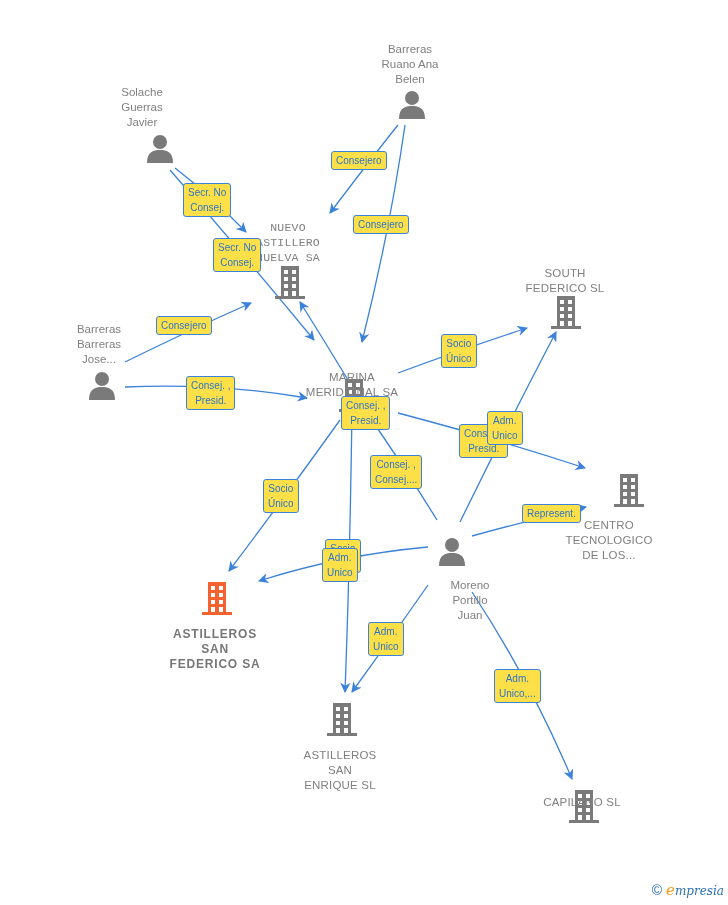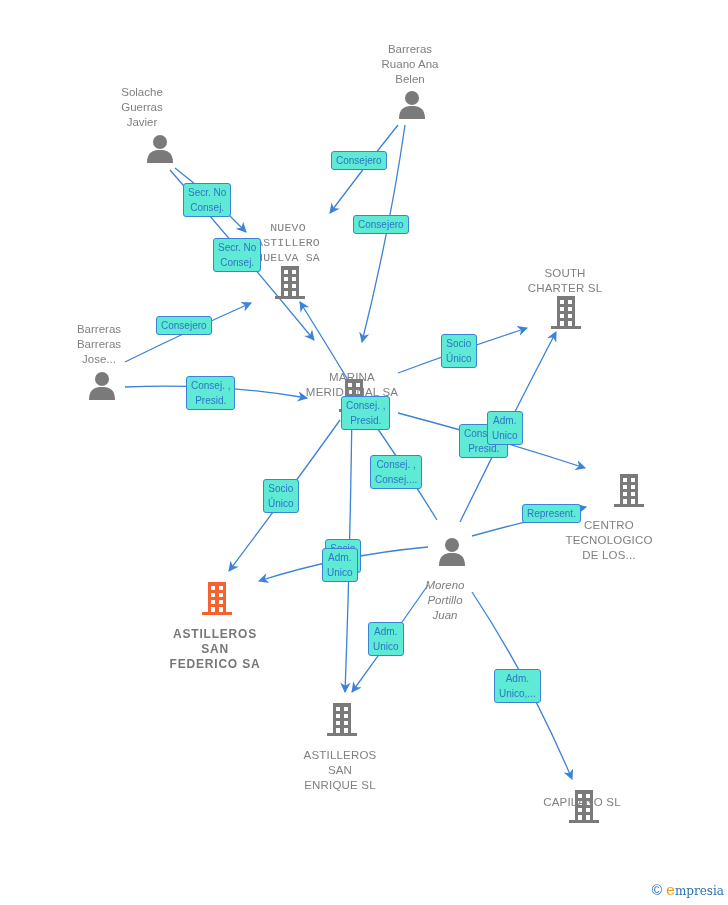--- a/index.html
+++ b/index.html
@@ -4,27 +4,27 @@
 <style>
   html, body { margin:0; padding:0; background:#ffffff; }
   body { width:728px; height:905px; position:relative; overflow:hidden; font-family:"Liberation Sans", sans-serif; }
   #graph { position:absolute; left:0; top:0; }
   .node { position:absolute; text-align:center; color:#808080; font-size:11.5px; line-height:15px; }
   .node-label { display:block; white-space:pre-line;text-align:center; }
   .node.company .node-label { letter-spacing:0.2px; }
   .node.highlight .node-label { font-weight:bold; color:#777; font-size:12px; letter-spacing:0.8px; }
   .icon { position:absolute; }
   .edge-label {
-    position:absolute; background:#5eead4; border:1px solid #3b82d8; border-radius:3px;
+    position:absolute; background:#fde047; border:1px solid #3b82d8; border-radius:3px;
     color:#2f74c9; font-size:10px; line-height:15px; text-align:center; padding:1px 4px;
     white-space:pre-line; box-shadow:0 0 0 0 transparent;
   }
   .footer { position:absolute; right:4px; bottom:6px; font-size:12px; color:#2b6fb5; }
   .footer .c { font-size:14px; margin-right:4px; color:#2b6fb5; }
-  .footer .brand { font-family:"DejaVu Serif", serif; color:#2b6fb5; }
+  .footer .brand { font-family:"DejaVu Serif", serif; font-style:italic; color:#2b6fb5; }
   .footer .brand .e { color:#f39c12; font-size:15px; }
 </style>
 </head>
 <body>
 
 <svg id="graph" width="728" height="905">
   <defs>
     <marker id="arrow" viewBox="0 0 10 10" refX="9" refY="5" markerWidth="8" markerHeight="8" orient="auto-start-reverse">
       <path d="M0,0 L10,5 L0,10 L3,5 z" fill="#3b82d8"></path>
     </marker>
@@ -97,21 +97,21 @@
    <rect x="11" y="13" width="4" height="4"></rect>
           <rect x="19" y="13" width="4" height="4"></rect>
    <rect x="11" y="20" width="4" height="4"></rect>
           <rect x="19" y="20" width="4" height="4"></rect>
    <rect x="11" y="27" width="4" height="5"></rect>
           <rect x="19" y="27" width="4" height="5"></rect>
   </g>
       </svg></div>
     <div class="node company" style="left: 495px; width: 140px; top: 266px;">
       <span class="node-label">SOUTH
-CHARTER  SL</span>
+FEDERICO  SL</span>
     </div>
     <div class="icon" style="left: 87px; top: 370px;"><svg width="30" height="30" viewBox="0 0 30 30">
         <circle cx="15" cy="9" r="7" fill="#7a7a7a"></circle>
         <path d="M2,30 C2,19 8,17 15,17 C22,17 28,19 28,30 Z" fill="#7a7a7a"></path>
       </svg></div>
     <div class="node person" style="left: 29px; width: 140px; top: 322px;">
       <span class="node-label">Barreras
 Barreras
 Jose...</span>
     </div>
@@ -149,21 +149,21 @@
       </svg></div>
     <div class="node company" style="left: 539px; width: 140px; top: 518px;">
       <span class="node-label">CENTRO
 TECNOLOGICO
 DE LOS...</span>
     </div>
     <div class="icon" style="left: 437px; top: 536px;"><svg width="30" height="30" viewBox="0 0 30 30">
         <circle cx="15" cy="9" r="7" fill="#7a7a7a"></circle>
         <path d="M2,30 C2,19 8,17 15,17 C22,17 28,19 28,30 Z" fill="#7a7a7a"></path>
       </svg></div>
-    <div class="node person" style="left: 375px; width: 140px; top: 578px; font-style: italic;">
+    <div class="node person" style="left: 400px; width: 140px; top: 578px;">
       <span class="node-label">Moreno
 Portillo
 Juan</span>
     </div>
     <div class="icon" style="left: 200px; top: 580px;"><svg width="34" height="36" viewBox="0 0 34 36">
   <rect x="8" y="2" width="18" height="31" fill="#f4622f"></rect>
   <rect x="2" y="32" width="30" height="3" fill="#f4622f"></rect>
   <g fill="#fff">
    <rect x="11" y="6" width="4" height="4"></rect>
           <rect x="19" y="6" width="4" height="4"></rect>

